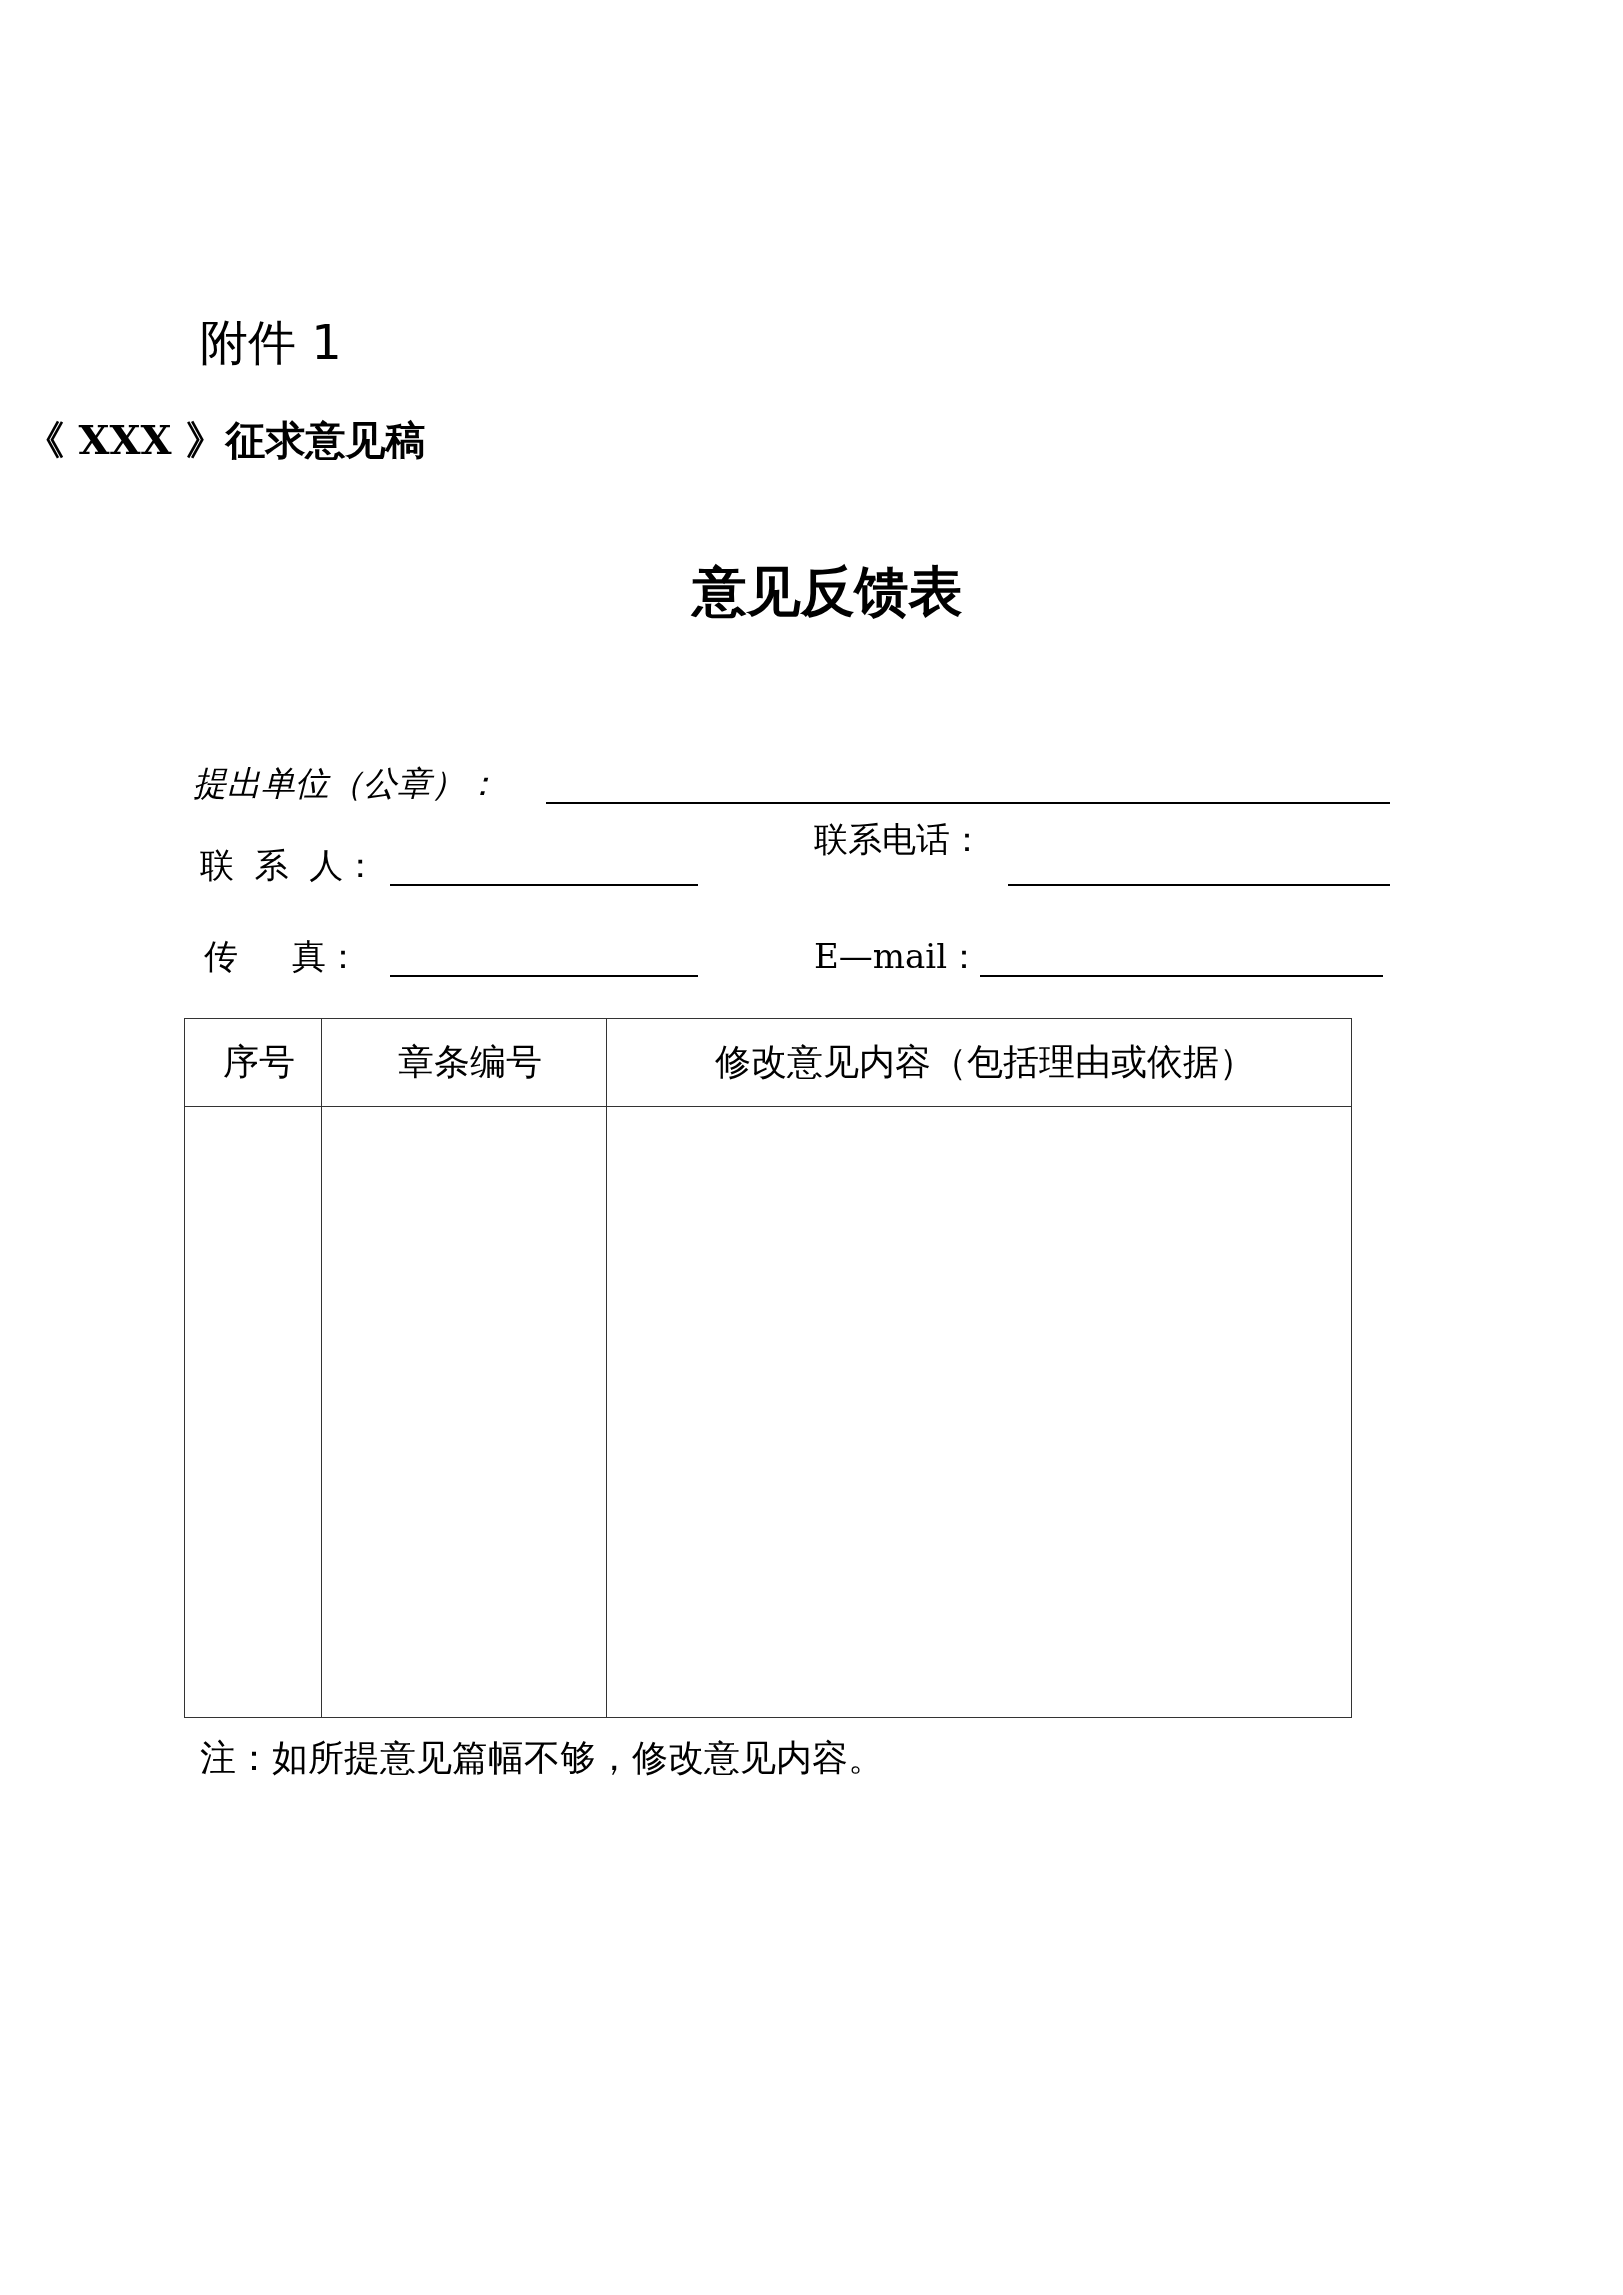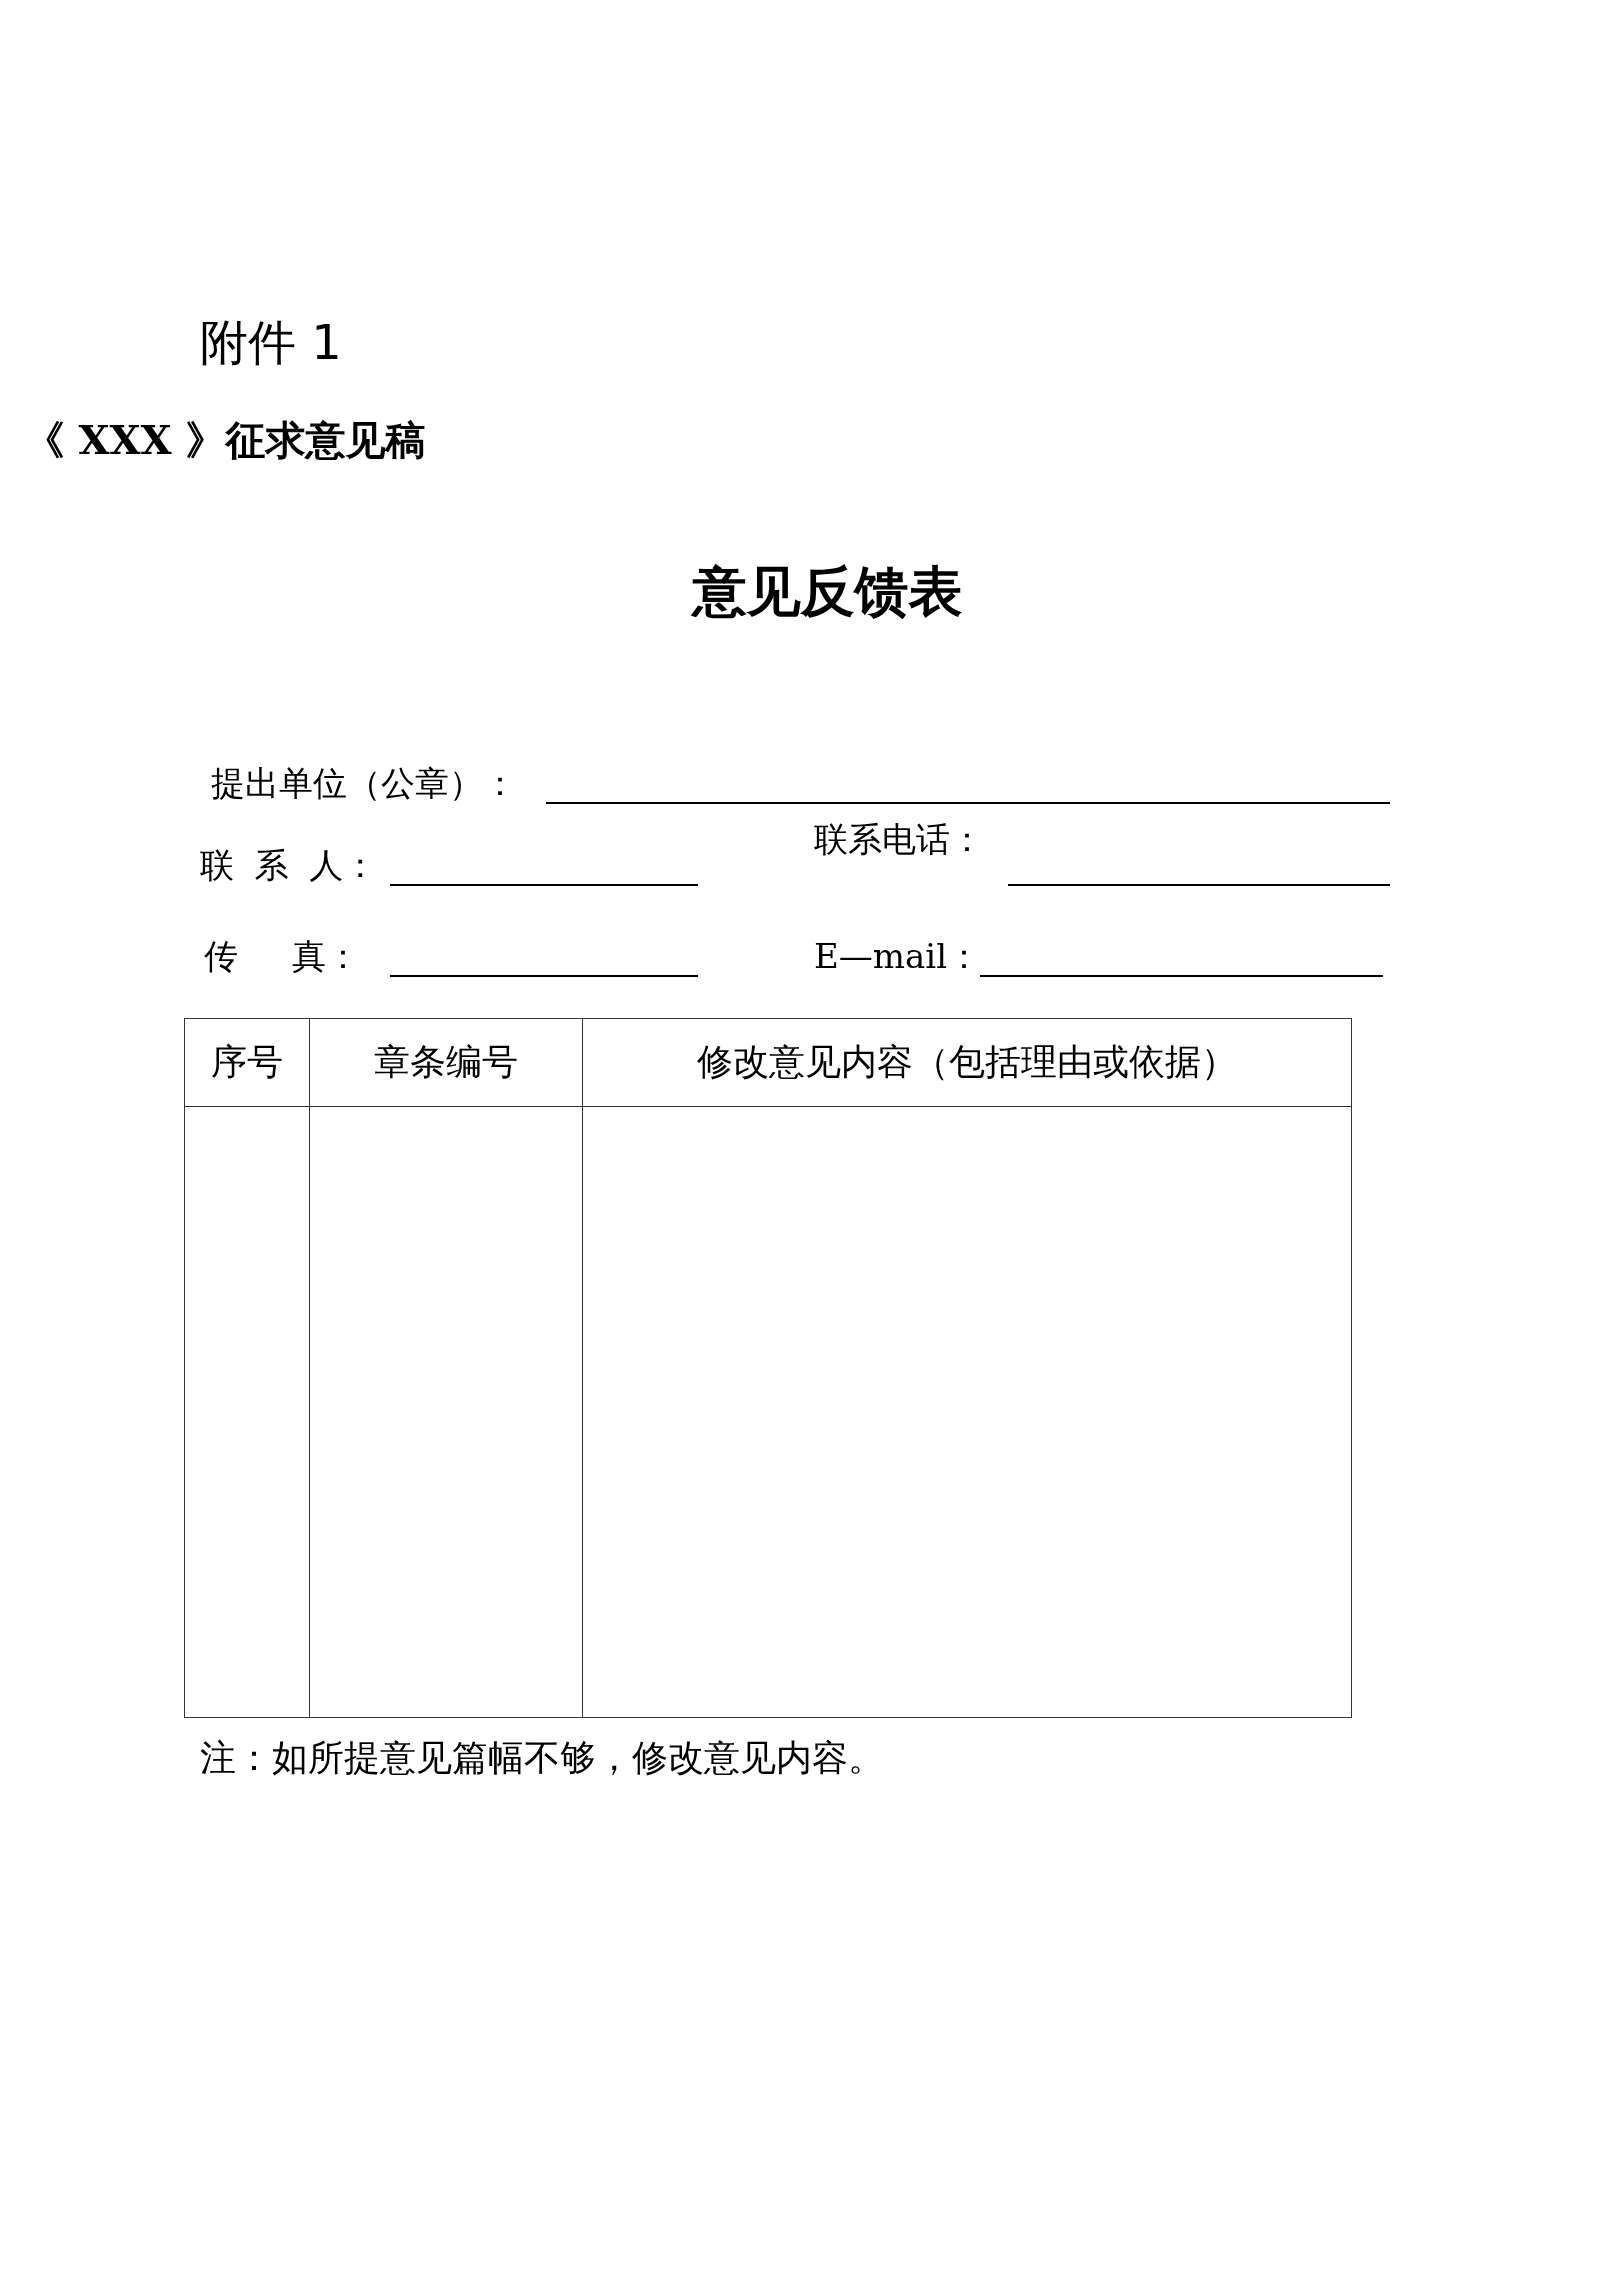--- a/index.html
+++ b/index.html
@@ -8,34 +8,34 @@
   .abs { position:absolute; }
   .attach { left:200px; top:311px; font-size:48px; font-family:"DejaVu Sans", sans-serif; }
   .title1 { left:0; width:1623px; text-align:left; top:413px; font-size:40px; font-weight:bold; }
   .title1 span { display:inline-block; margin-left:24.5px; }
   .title2 { left:0; width:1623px; text-align:center; top:556px; font-size:54px; font-weight:bold;padding-left:16px; }
   .lbl { font-size:34px; font-family:"DejaVu Sans", sans-serif; white-space:nowrap; }
   .line { border-bottom:2.5px solid #000; height:0; }
   table.fb { position:absolute; left:184px; top:1018px; width:1168px; height:700px;
              border-collapse:collapse; }
   table.fb td, table.fb th { border:1.6px solid #333; padding:0; }
-  table.fb th { height:87px; font-weight:normal; font-size:36px; font-family:Liberation Serif, serif; }
+  table.fb th { height:87px; font-weight:normal; font-size:36px; font-family:Liberation Serif, serif;padding-left:12px; }
   .note { left:200px; top:1734px; font-size:36px; font-family:"DejaVu Serif", serif; }
 </style>
 </head>
 <body>
 
 <div class="abs attach">附件 1</div>
 
 <div class="abs title1">
   <span>《  XXX  》征求意见稿</span>
 </div>
 <div class="abs title2">意见反馈表</div>
 
-<div class="abs lbl" style="left:211px;top:761px;">提出单位（公章）：</div>
+<div class="abs lbl" style="left:193px;top:761px;font-style:italic;">提出单位（公章）：</div>
 <div class="abs line" style="left:546px;top:802px;width:844px;"></div>
 
 <div class="abs lbl" style="left:200px;top:843px;word-spacing:9.8px;">联 系 人：</div>
 <div class="abs line" style="left:390px;top:884px;width:308px;"></div>
 <div class="abs lbl" style="left:814px;top:817px;">联系电话：</div>
 <div class="abs line" style="left:1008px;top:884px;width:382px;"></div>
 
 <div class="abs lbl" style="left:204px;top:934px;white-space:pre;">传     真：</div>
 <div class="abs line" style="left:390px;top:975px;width:308px;"></div>
 <div class="abs lbl" style="left:814px;top:934px;font-family:'DejaVu Serif',serif;">E—mail：</div>

